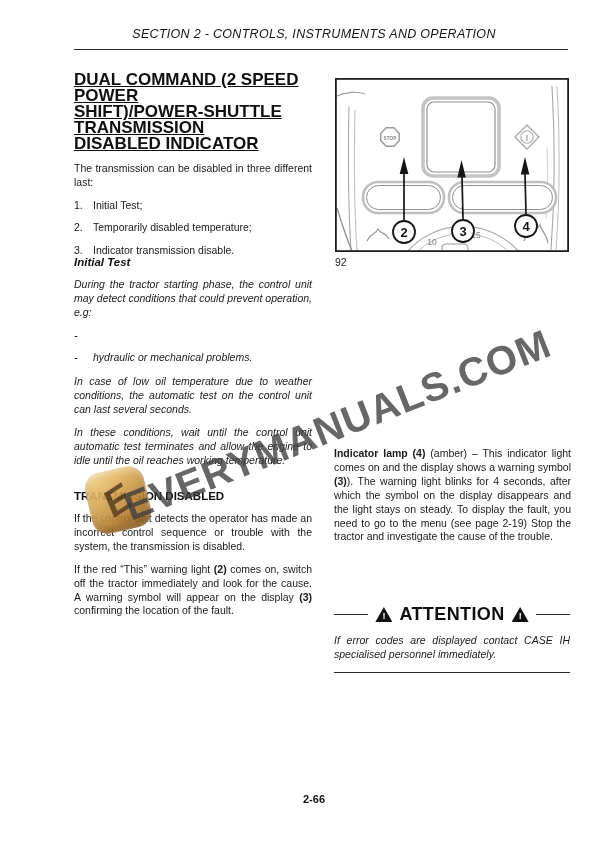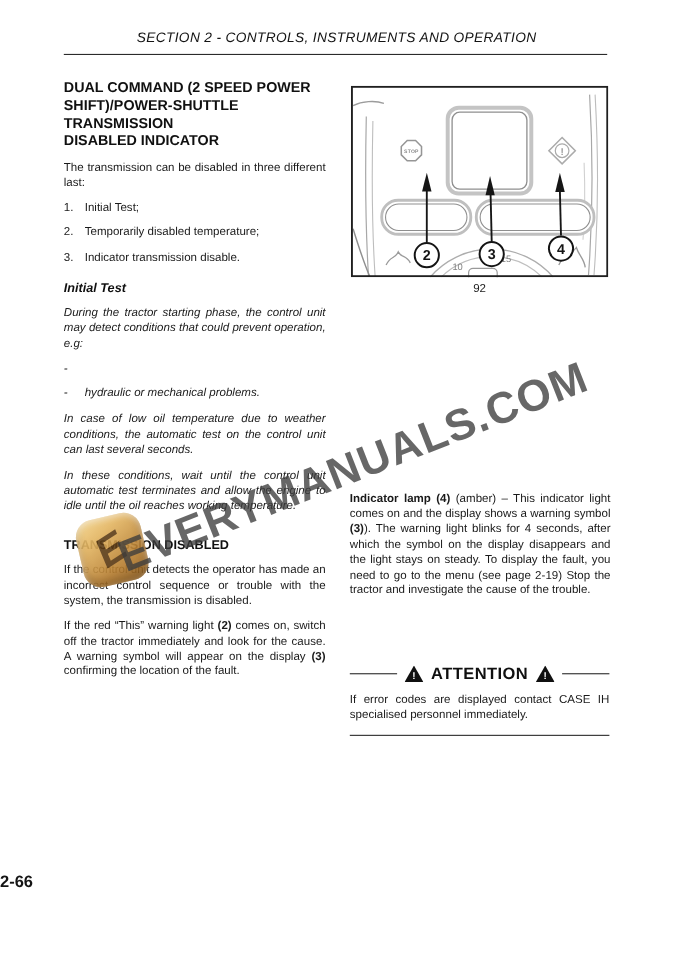--- a/index.html
+++ b/index.html
@@ -1,54 +1,54 @@
 <!DOCTYPE html>
 <html><head>
 <meta charset="utf-8">
 <style>
   html,body{margin:0;padding:0;}
   body{
     width:612px;height:866px;background:#ffffff;position:relative;overflow:hidden;
     font-family:"Liberation Sans", sans-serif;color:#1a1a1a;
   }
-  .page{position:absolute;inset:0;}
+  .page{position:absolute;inset:0;margin-left:16px;}
   
   .hdr{position:absolute;top:27px;left:0;right:0;text-align:center;
        font-style:italic;font-size:12.5px;letter-spacing:.3px;color:#141414;}
   .hdr-rule{position:absolute;top:49px;left:58px;width:494px;border-top:1.7px solid #2b2b2b;}
   
   .block-a{position:absolute;left:58px;top:72px;width:238px;}
   .block-b{position:absolute;left:58px;top:256px;width:238px;font-style:italic;}
   .block-c{position:absolute;left:58px;top:490px;width:238px;}
-  h1{font-size:13px;line-height:16px;margin:0 0 10px;white-space:pre-line;color:#101010;}
+  h1{font-size:17px;line-height:16px;margin:0 0 10px;white-space:pre-line;color:#101010;text-decoration:underline;}
   h2{font-size:11.5px;margin:0 0 10px;color:#101010;}
   p{font-size:10.5px;line-height:13.9px;margin:0 0 9px;text-align:justify;}
   .li{display:flex;font-size:10.5px;line-height:13.9px;margin-bottom:8.5px;text-align:left;}
   .li .mark{width:19px;flex:none;}
   
   .figure{position:absolute;left:319px;top:78px;width:234px;}
   .figure svg{display:block;overflow:hidden;}
-  .fig-caption{text-align:center;font-size:10.5px;margin-top:4px;color:#1a1a1a;}
+  .fig-caption{text-align:left;font-size:10.5px;margin-top:4px;color:#1a1a1a;}
   
   .indicator{position:absolute;left:318px;top:447px;width:237px;font-size:10.5px;
              line-height:13.9px;text-align:justify;}
   
   .attention{position:absolute;left:318px;top:604px;width:236px;}
   .att-head{display:flex;align-items:center;gap:7px;margin-bottom:9px;}
   .att-line{flex:1;border-top:1.7px solid #2b2b2b;height:0;}
-  .att-title{font-weight:bold;font-size:15px;letter-spacing:.4px;color:#0f0f0f;}
+  .att-title{font-weight:bold;font-size:18px;letter-spacing:.4px;color:#0f0f0f;}
   .tri{position:relative;width:17px;height:15px;background:#101010;flex:none;
        clip-path:polygon(50% 0,100% 100%,0 100%);}
   .tri i{position:absolute;left:0;right:0;bottom:1px;text-align:center;color:#fff;
          font-style:normal;font-weight:bold;font-size:9px;line-height:1;}
-  .att-body{margin:0 0 10px;}
+  .att-body{font-style:italic;margin:0 0 10px;}
   .att-rule{border-top:1.7px solid #2b2b2b;}
   
-  .footer{position:absolute;top:793px;left:0;right:0;
-          font-weight:bold;font-size:15px;color:#141414;}
+  .footer{position:absolute;top:793px;left:0;right:0;text-align:center;
+          font-weight:bold;font-size:11px;color:#141414;}
   
   .wm{position:absolute;inset:0;pointer-events:none;z-index:9;}
   .wm-logo{position:absolute;left:72px;top:469px;width:60px;height:62px;border-radius:16px;
     background:linear-gradient(150deg,#f4d78f 0%,#e4b662 28%,#b67d2f 70%,#8a5a1d 100%);
     transform:rotate(-13deg);opacity:.9;display:flex;align-items:center;justify-content:center;
     box-shadow:inset 0 2px 6px rgba(255,255,255,.55), inset 0 -5px 9px rgba(90,50,0,.45);}
   .wm-logo span{font-size:38px;font-weight:bold;color:rgba(72,42,10,.85);
     transform:rotate(-20deg) skewX(-10deg);}
   .wm-text{position:absolute;left:110px;top:486px;transform:rotate(-21.5deg);
     transform-origin:0 50%;font-size:40px;font-weight:bold;letter-spacing:1px;

